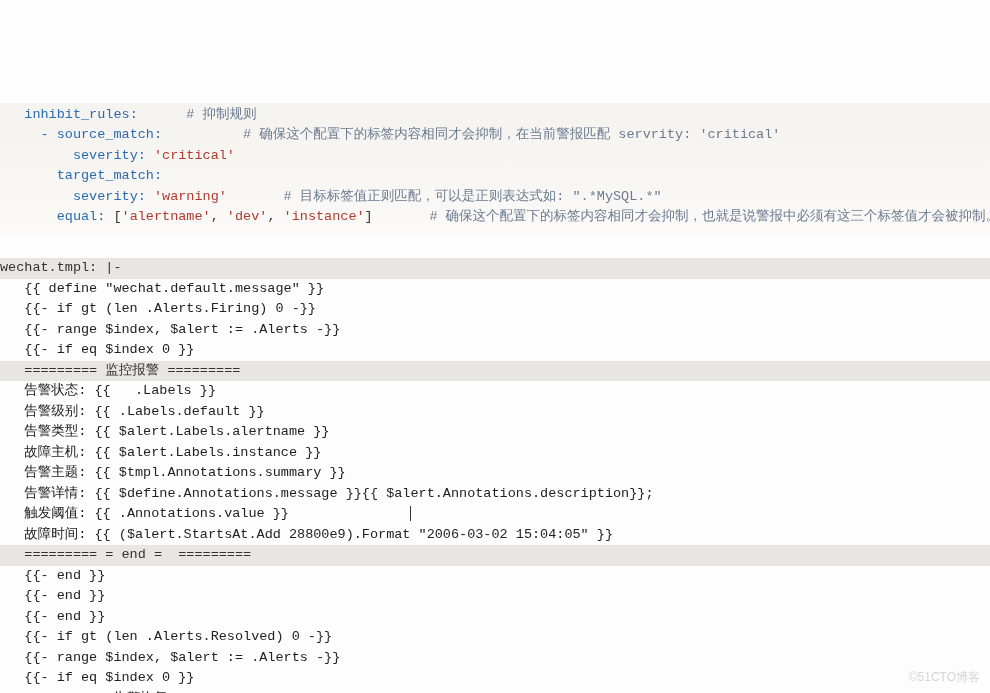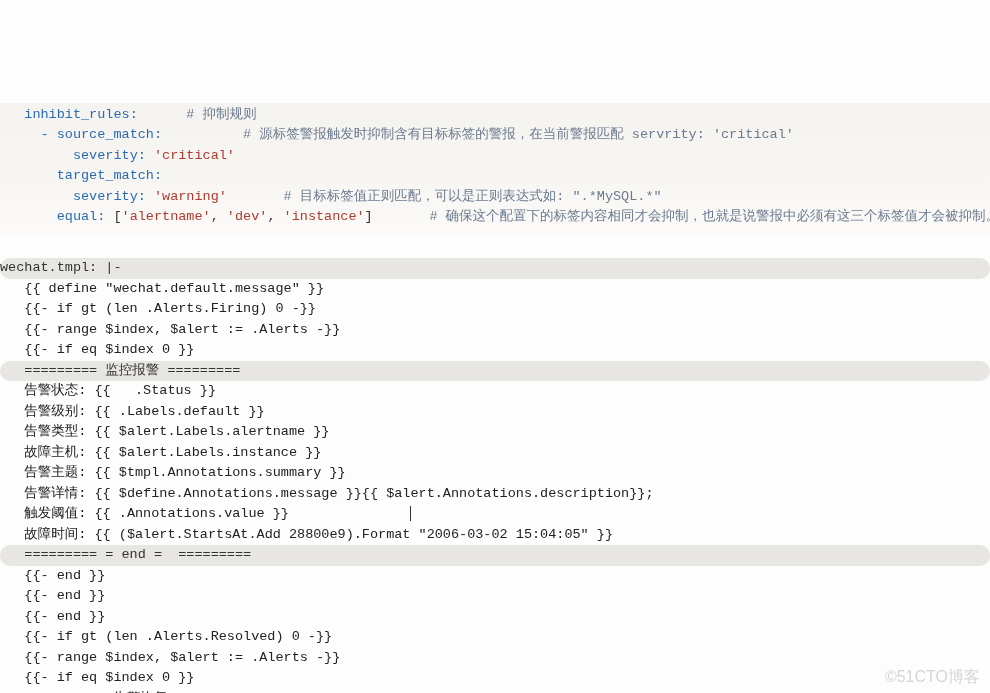--- a/index.html
+++ b/index.html
@@ -27,58 +27,57 @@
       padding: 4px 0 0 0;
     }
     .key { color: #2b6cb0; }
     .str { color: #b03a2e; margin-top: 10px; }
     .cmt { color: #6b7a8f; }
     .plain { color: #222; }
     .highlighted-line {
       background: #e8e6e3;
       display: inline-block;
       width: 100%;
-      border-radius: 10px;
     }
     .watermark {
       position: absolute;
       right: 10px;
       bottom: 6px;
-      font-size: 16px;
+      font-size: 12px;
       color: #bbb;
       opacity: 0.6;
       font-family: sans-serif;
     }
     .cursor {
       display: inline-block;
       width: 1px;
       height: 15px;
       background: #333;
       vertical-align: middle;
     }
   </style>
 </head>
 <body>
 
 
 
 <div class="code-block">
 <div class="upper-section">   <span class="key">inhibit_rules:</span>      <span class="cmt"># 抑制规则</span>
-     <span class="key">- source_match:</span>          <span class="cmt"># 源标签警报触发时抑制含有目标标签的警报，在当前警报匹配 servrity: 'critical'</span>
+     <span class="key">- source_match:</span>          <span class="cmt"># 确保这个配置下的标签内容相同才会抑制，在当前警报匹配 servrity: 'critical'</span>
          <span class="key">severity:</span> <span class="str">'critical'</span>
        <span class="key">target_match:</span>
          <span class="key">severity:</span> <span class="str">'warning'</span>       <span class="cmt"># 目标标签值正则匹配，可以是正则表达式如: ".*MySQL.*"</span>
        <span class="key">equal:</span> [<span class="str">'alertname'</span>, <span class="str">'dev'</span>, <span class="str">'instance'</span>]       <span class="cmt"># 确保这个配置下的标签内容相同才会抑制，也就是说警报中必须有这三个标签值才会被抑制。</span></div>
 <div class="lower-section"><span class="highlighted-line">wechat.tmpl: |-</span>
 <span class="plain">   {{ define "wechat.default.message" }}</span>
 <span class="plain">   {{- if gt (len .Alerts.Firing) 0 -}}</span>
 <span class="plain">   {{- range $index, $alert := .Alerts -}}</span>
 <span class="plain">   {{- if eq $index 0 }}</span>
 <span class="highlighted-line">   ========= 监控报警 =========</span>
-<span class="plain">   告警状态: {{   .Status }}</span>
+<span class="plain">   告警状态: {{   .Labels }}</span>
 <span class="plain">   告警级别: {{ .Labels.default }}</span>
 <span class="plain">   告警类型: {{ $alert.Labels.alertname }}</span>
 <span class="plain">   故障主机: {{ $alert.Labels.instance }}</span>
 <span class="plain">   告警主题: {{ $tmpl.Annotations.summary }}</span>
 <span class="plain">   告警详情: {{ $define.Annotations.message }}{{ $alert.Annotations.description}};</span>
 <span class="plain">   触发阈值: {{ .Annotations.value }}</span>               <span class="cursor"></span>
 <span class="plain">   故障时间: {{ ($alert.StartsAt.Add 28800e9).Format "2006-03-02 15:04:05" }}</span>
 <span class="highlighted-line">   ========= = end =  =========</span>
 <span class="plain">   {{- end }}</span>
 <span class="plain">   {{- end }}</span>

